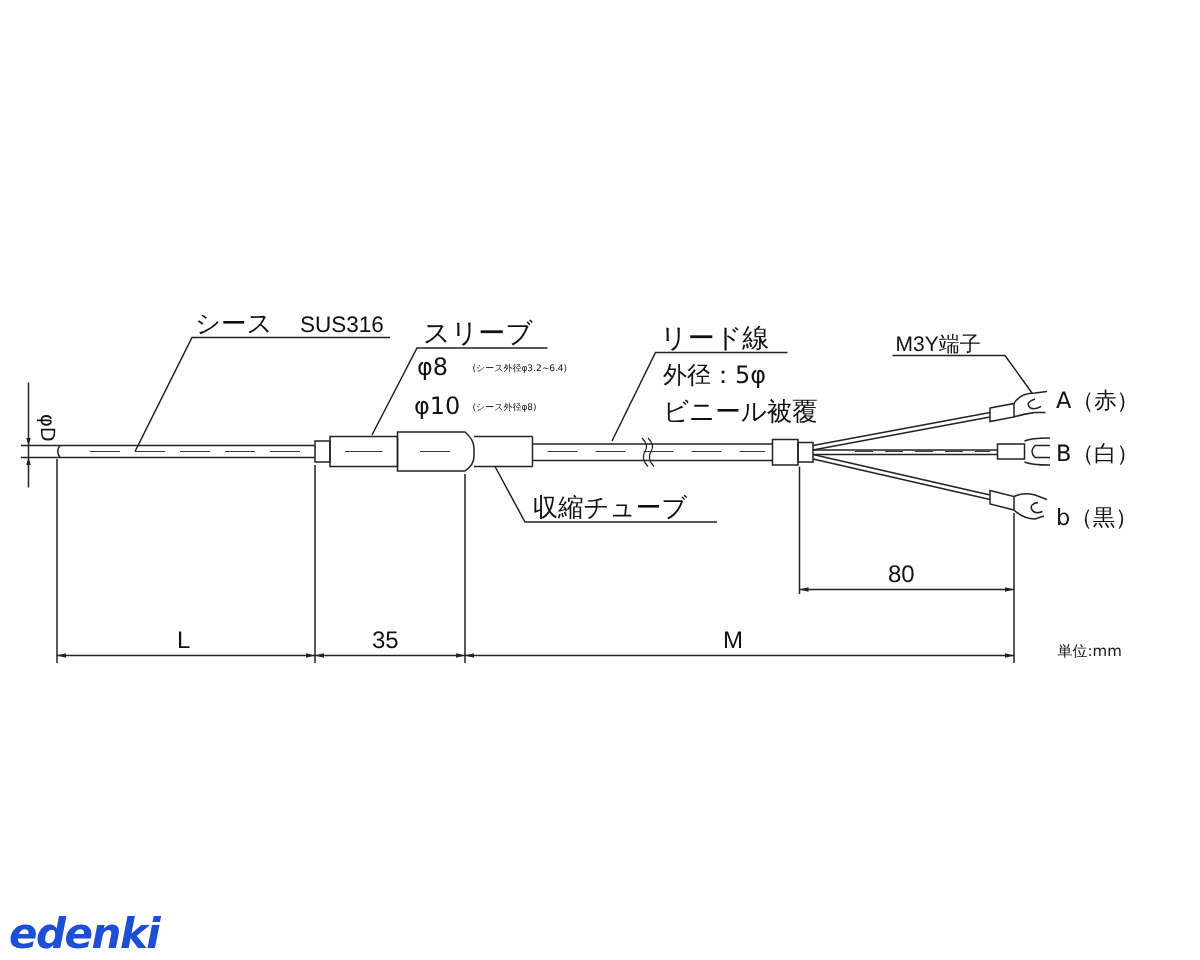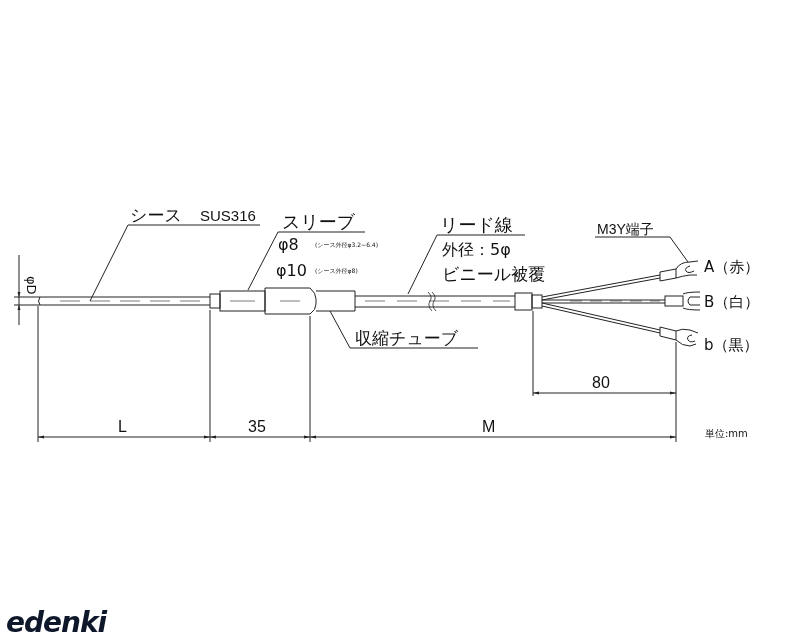--- a/index.html
+++ b/index.html
@@ -2,21 +2,21 @@
 <html><head>
   <meta charset="utf-8">
   <style>
     html, body { margin: 0; padding: 0; background: #ffffff; }
     body { width: 800px; height: 640px; position: relative; overflow: hidden;
            font-family: "DejaVu Sans", sans-serif; color: #111; }
     svg { position: absolute; left: 0; top: 0; }
     .lbl { font-family: "DejaVu Sans", sans-serif; fill: #111; }
     .cond { font-family: "Liberation Sans", sans-serif; fill: #111; }
     .wm { position: absolute; left: 6px; top: 606px; font-family: "DejaVu Sans", sans-serif;
-          font-weight: bold; font-style: italic; font-size: 28px; color: #0f172a; letter-spacing: -1px; }
+          font-weight: bold; font-style: italic; font-size: 28px; color: #1d4ed8; letter-spacing: -1px; }
   </style>
 </head>
 <body>
 
 <svg width="800" height="640" viewBox="0 0 800 640">
   <g stroke="#222" stroke-width="1" fill="none">
 
     <line x1="19" y1="255" x2="19" y2="325"></line>
     <line x1="14" y1="297" x2="40" y2="297"></line>
     <line x1="14" y1="305" x2="40" y2="305"></line>

